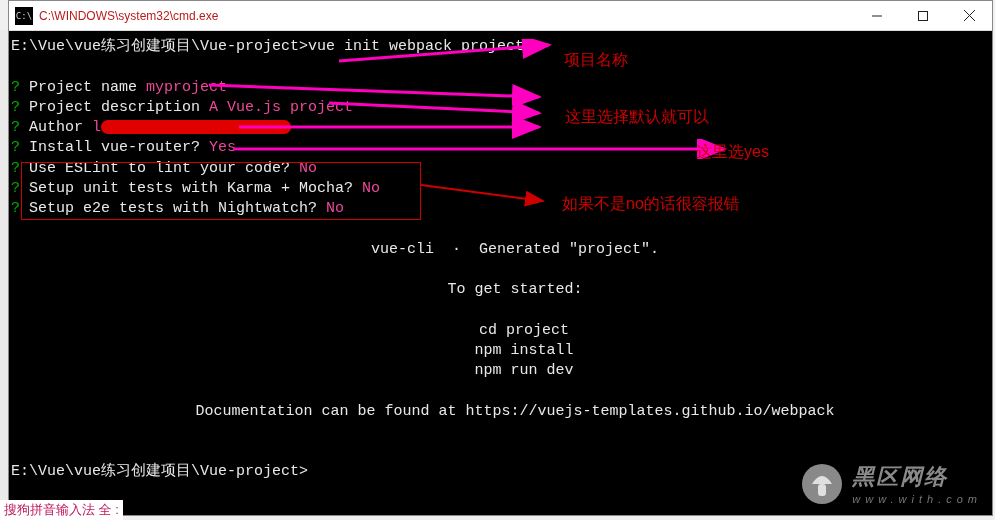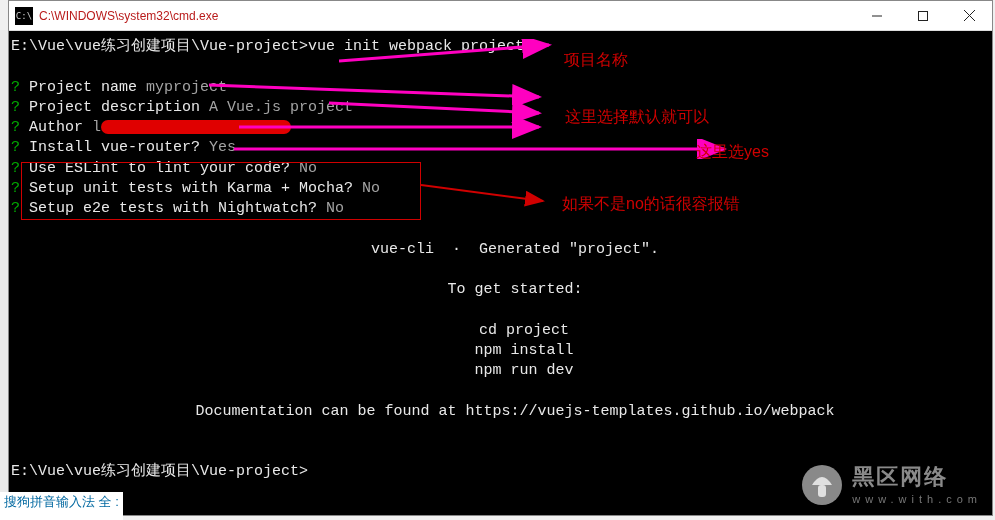--- a/index.html
+++ b/index.html
@@ -53,21 +53,21 @@
     background: #000;
     color: #fff;
     font-family: "NSimSun","SimSun","Courier New",monospace;
     font-size: 15px;
     line-height: 1.35;
     padding: 6px 0 6px 2px;
     position: relative;
     overflow: hidden;
   }
   .line { white-space: pre; }
-  .cyan { color: #a3a3a3; margin-top: 12px; }
+  .cyan { color: #ec4899; margin-top: 12px; }
   .green { color: #00aa00; }
   .white { color: #e8e8e8; text-align: center; }
   .red-scribble {
     display: inline-block;
     width: 190px; height: 14px;
     background: #e00000;
     border-radius: 7px;
     vertical-align: middle;
   }
   .red-box {
@@ -89,35 +89,36 @@
     width: 8px;
     background: #eaeaea;
     color: #333;
     font-size: 10px;
     writing-mode: vertical-rl;
     text-orientation: mixed;
   }
   .ime-bar {
     position: absolute;
     left: 0; bottom: 0;
-    height: 28px;
+    height: 20px;
     background: #fff;
-    color: #0369a1;
+    color: #be185d;
     font-family: "SimSun",sans-serif;
     font-size: 13px;
     padding: 1px 4px;
     z-index: 20;
   }
   .watermark {
     position: absolute;
     right: 10px; bottom: 8px;
-    display: flex; align-items: center;
+    display: flex; align-items: flex-start;
     color: #8a8a8a;
     font-family: "Microsoft YaHei",sans-serif;
     z-index: 15;
+    font-style: italic;
   }
   .watermark .mush {
     width: 44px; height: 44px;
     margin-right: 8px;
   }
   .watermark .wm-main { font-size: 22px; font-weight: bold; letter-spacing: 2px; }
   .watermark .wm-sub { font-size: 11px; letter-spacing: 5px; color: #777; }
 </style>
 </head>
 <body>

